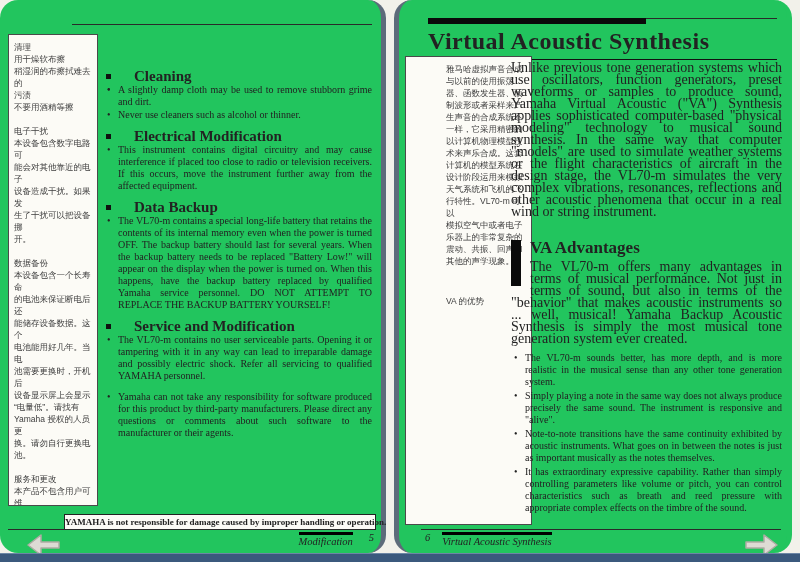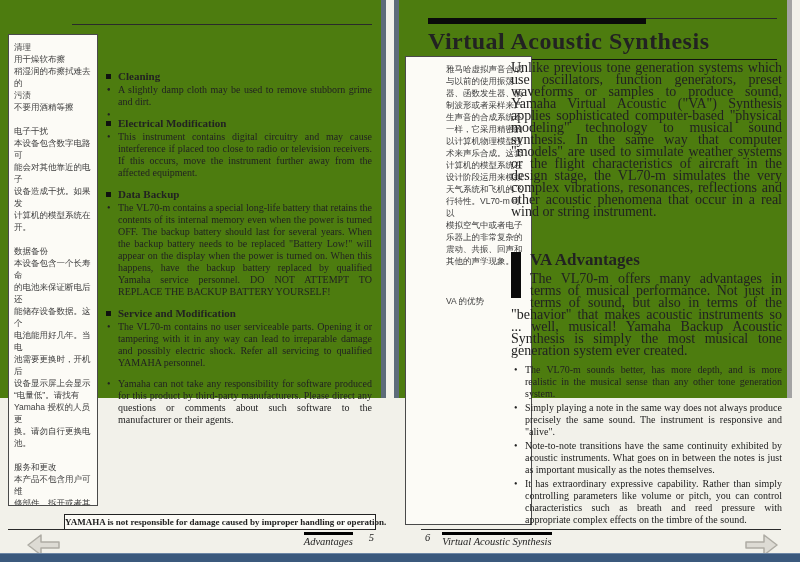--- a/index.html
+++ b/index.html
@@ -3,36 +3,36 @@
 <meta charset="utf-8">
 <style>
   html,body{margin:0;padding:0;}
   .screen{
     position:relative;width:800px;height:562px;overflow:hidden;
     background:#f2f1ea;
     font-family:"Liberation Serif","DejaVu Serif",serif;
     color:#222;
   }
   .bottom-bar{position:absolute;left:0;top:553px;width:800px;height:9px;background:#3b597d;border-top:1px solid #6d86a5;}
-  .page{position:absolute;top:0;height:398px;background:#4d7c0f;}
+  .page{position:absolute;top:0;height:553px;background:#22c55e;border-radius:18px;}
   .page-left{left:0;width:381px;border-right:5px solid #5d6b7a;}
-  .page-right{left:394px;width:388px;border-left:5px solid #5d6b7a;border-right:5px solid #a3a3a3;}
+  .page-right{left:394px;width:388px;border-left:5px solid #5d6b7a;border-right:5px solid #22c55e;}
 
   
   .lp-toprule{position:absolute;left:72px;top:24px;width:300px;height:1px;background:#2a2a2a;}
   .cn-box{
     position:absolute;border:1px solid #4a4a4a;background:#fcfbf6;overflow:hidden;
     font-size:8.5px;line-height:12px;color:#3d3d3d;padding:6px 5px;
     font-family:"Liberation Sans","DejaVu Sans",sans-serif;
   }
   .lp-cnbox{left:8px;top:34px;width:78px;height:458px;}
   .cn-box p{margin:0 0 12px 0;white-space:pre-line;}
   .lp-main{position:absolute;left:104px;top:70px;width:268px;}
   .sec{margin-bottom:9px;}
-  .sec-head{font-weight:bold;font-size:11px;line-height:13px;display:flex;align-items:center;}
+  .sec-head{font-weight:bold;font-size:15px;line-height:13px;display:flex;align-items:center;gap:16px;}
   .sq{width:5px;height:5px;background:#111;display:inline-block;margin:0 7px 0 2px;flex:none;}
   .sec ul{margin:1px 0 0 0;padding:0;list-style:none;}
   .sec li{
     font-size:10px;line-height:12px;text-align:justify;
     padding-left:14px;position:relative;margin-bottom:1px;
   }
   .dot{position:absolute;left:3px;top:0;font-size:10px;}
   .warning-box{
     position:absolute;left:64px;top:514px;width:310px;border:1px solid #222;
     font-weight:bold;font-size:9px;line-height:14px;text-align:right;white-space:nowrap;
@@ -54,21 +54,21 @@
   .rp-barrow{display:flex;align-items:flex-start;}
   .rp-thickbar{width:218px;height:6px;background:#0a0a0a;flex:none;}
   .rp-thinline{flex:1;height:1px;background:#2a2a2a;margin-top:0;}
   .rp-title{
     margin:3px 0 0 0;font-size:24px;line-height:28px;font-weight:bold;letter-spacing:.5px;
     border-bottom:1.5px solid #111;padding-bottom:4px;
   }
   .rp-cnbox{left:6px;top:56px;width:80px;height:455px;padding-left:40px;}
   .rp-main{position:absolute;left:112px;top:62px;width:271px;}
   .para{font-size:14px;line-height:12px;text-align:justify;margin:0;}
-  .va-sec{margin-top:32px;}
+  .va-sec{margin-top:20px;}
   .va-bar{float:left;width:10px;height:46px;background:#0a0a0a;margin:2px 9px 2px 0;}
   .va-head{margin:0 0 3px 0;font-size:17px;line-height:20px;font-weight:bold;}
   .va-sec ul{margin:7px 0 0 0;padding:0;list-style:none;}
   .va-sec li{font-size:10px;line-height:12px;text-align:justify;padding-left:14px;position:relative;margin-bottom:2px;}
 </style>
 </head>
 <body>
 
 <div class="screen">
 
@@ -78,21 +78,21 @@
     <div class="cn-box lp-cnbox">
       <p>清理
 用干燥软布擦
 稍湿润的布擦拭难去的
 污渍
 不要用酒精等擦</p>
       <p>电子干扰
 本设备包含数字电路可
 能会对其他靠近的电子
 设备造成干扰。如果发
-计算机的模型系统在
+生了干扰可以把设备挪
 开。</p>
       <p>数据备份
 本设备包含一个长寿命
 的电池来保证断电后还
 能储存设备数据。这个
 电池能用好几年。当电
 池需要更换时，开机后
 设备显示屏上会显示
 “电量低”。请找有
 Yamaha 授权的人员更
@@ -109,21 +109,21 @@
 
     <div class="lp-main">
       <div class="sec">
         <div class="sec-head">
             <span class="sq"></span>
             <span>Cleaning</span>
           </div>
         <ul>
           <li><span class="dot">•</span></li>
           <li><span class="dot">•</span><span>A slightly damp cloth may be used to remove stubborn grime and dirt.</span></li>
-          <li><span class="dot">•</span></li>
+          <li><span class="dot">•</span><span>Never use cleaners such as alcohol or thinner.</span></li>
         </ul>
       </div>
       <div class="sec">
         <div class="sec-head">
             <span class="sq"></span>
             <span>Electrical Modification</span>
           </div>
         <ul>
           <li><span class="dot">•</span><span>This instrument contains digital circuitry and may cause interference if placed too close to radio or television receivers. If this occurs, move the instrument further away from the affected equipment.</span></li>
         </ul>
@@ -149,21 +149,21 @@
       <div class="sec">
         <ul>
           <li><span class="dot">•</span><span>Yamaha can not take any responsibility for software produced for this product by third-party manufacturers. Please direct any questions or comments about such software to the manufacturer or their agents.</span></li>
         </ul>
       </div>
     </div>
 
     <div class="warning-box">YAMAHA is not responsible for damage caused by improper handling or operation.</div>
 
     <div class="pfooter lp-footer">
-      <span class="foot-label">Advantages</span>
+      <span class="foot-label">Modification</span>
       <span class="foot-num">5</span>
     </div>
 
     <div class="nav-arrow nav-prev">
       <svg width="34" height="24" viewBox="0 0 34 24">
         <polygon points="33,9 15,9 15,2 2,12 15,22 15,15 33,15" fill="#dddbd4" stroke="#aeaca4" stroke-width="1.5" stroke-linejoin="round"></polygon>
       </svg>
     </div>
   </div>
 

